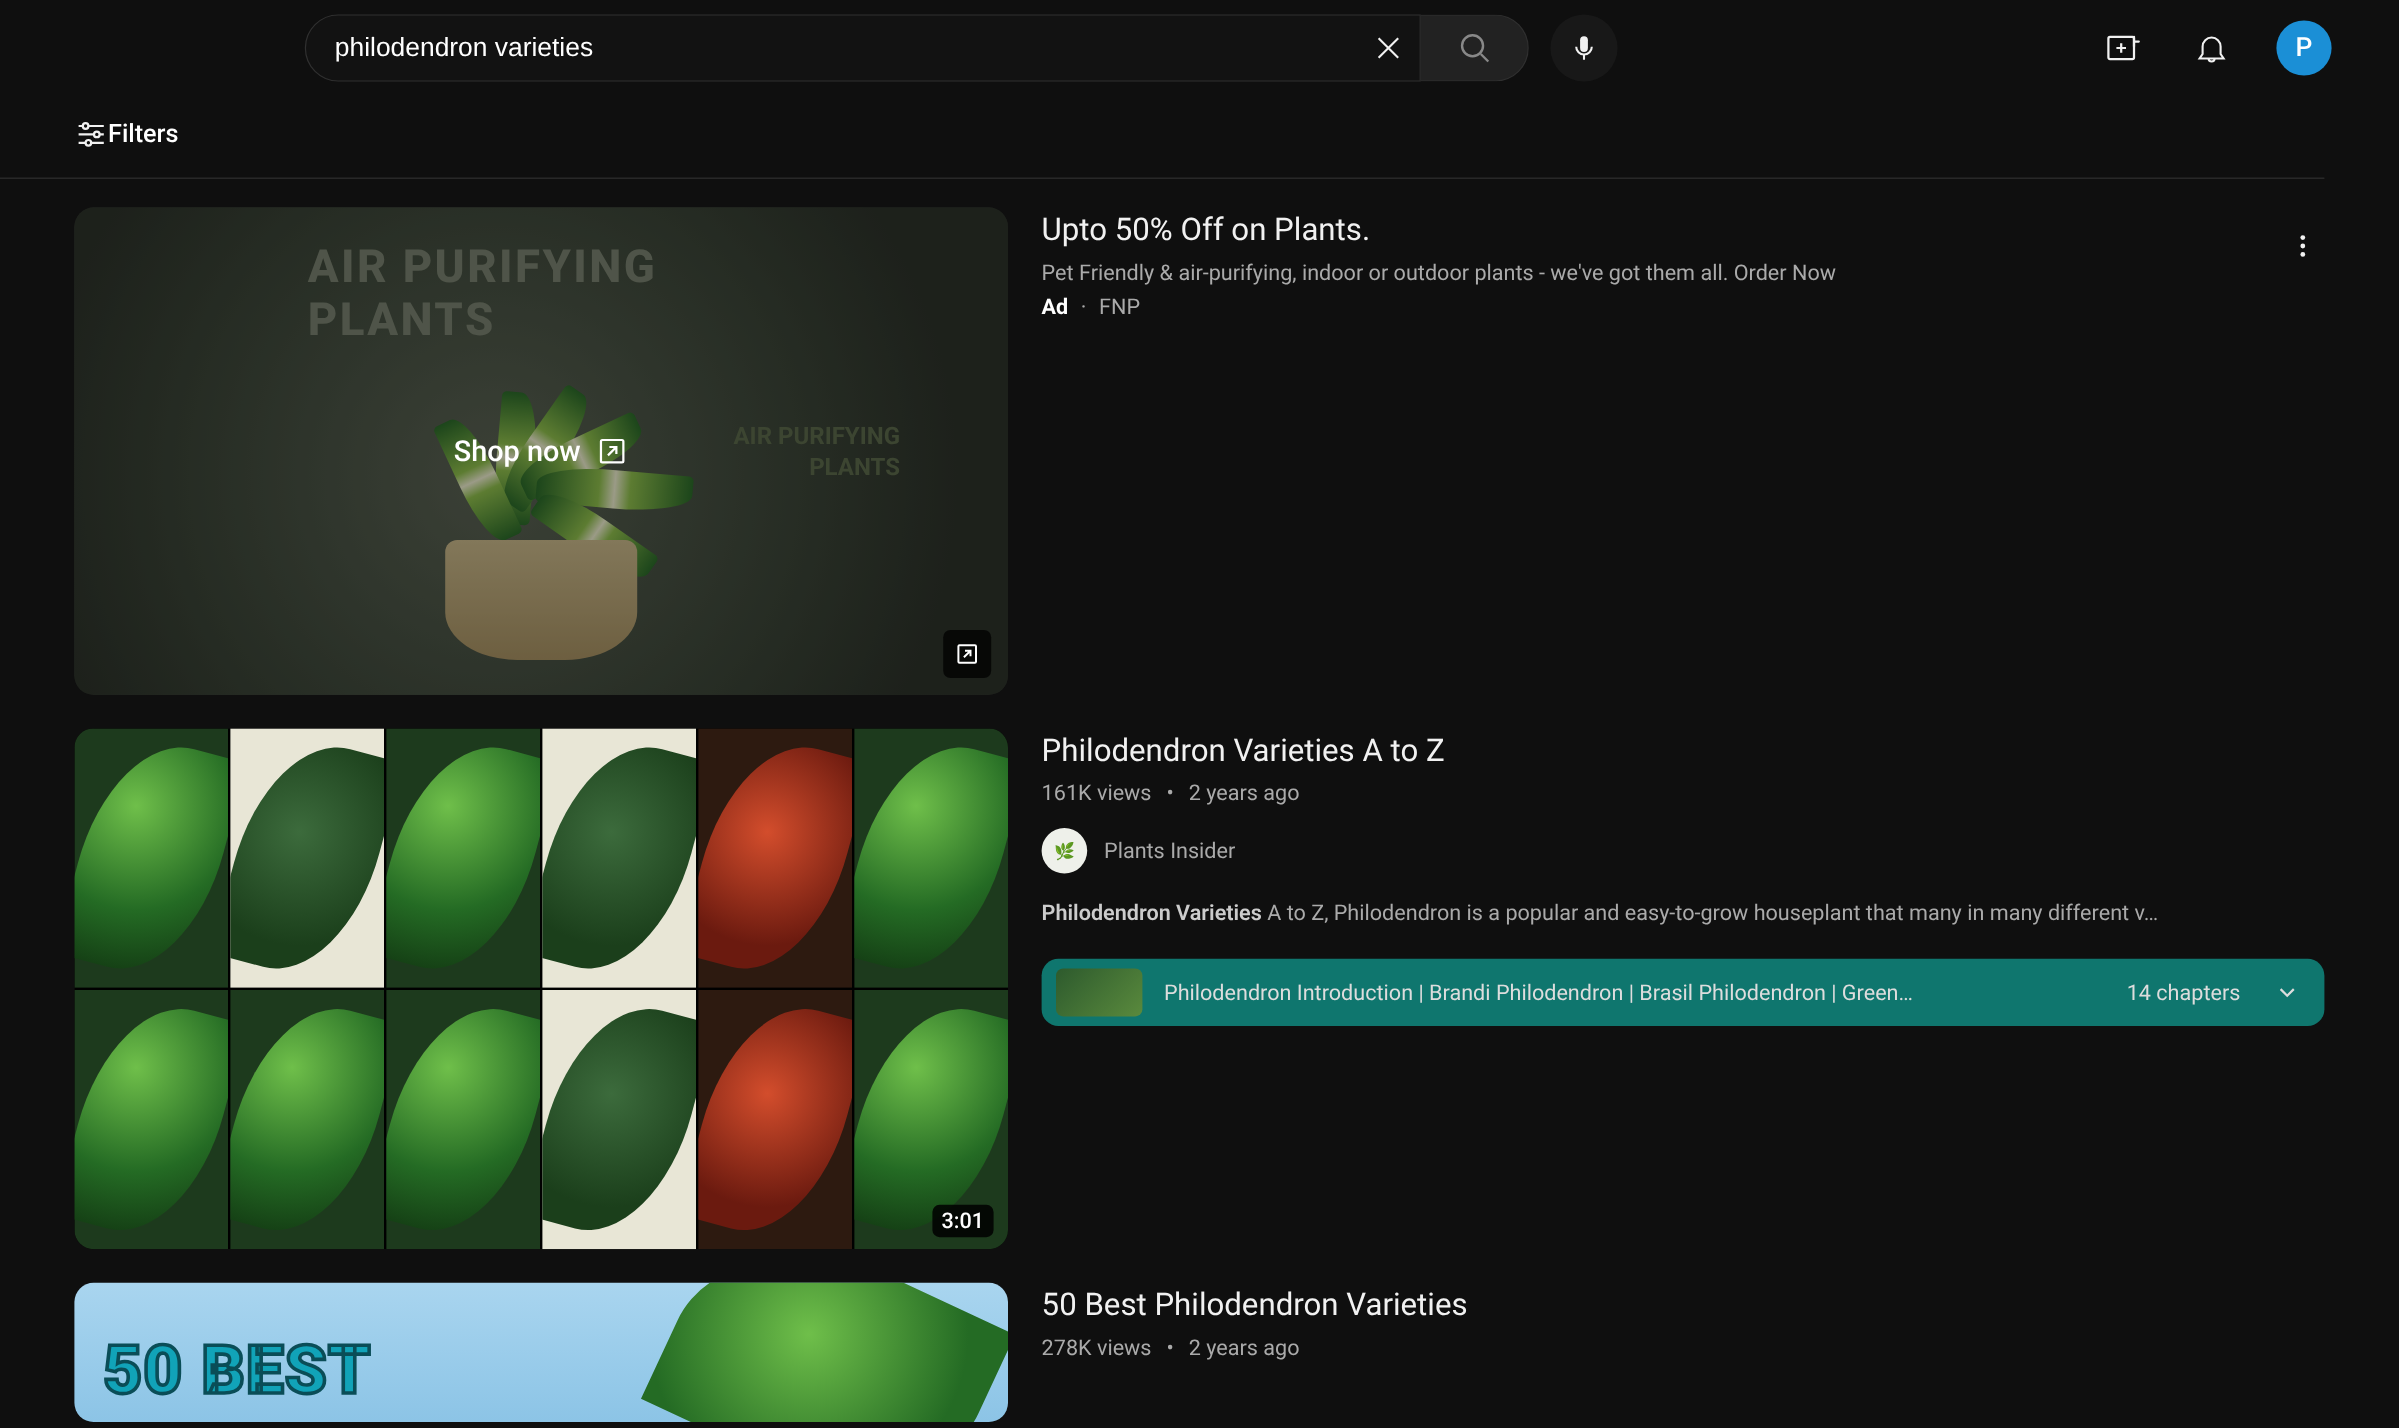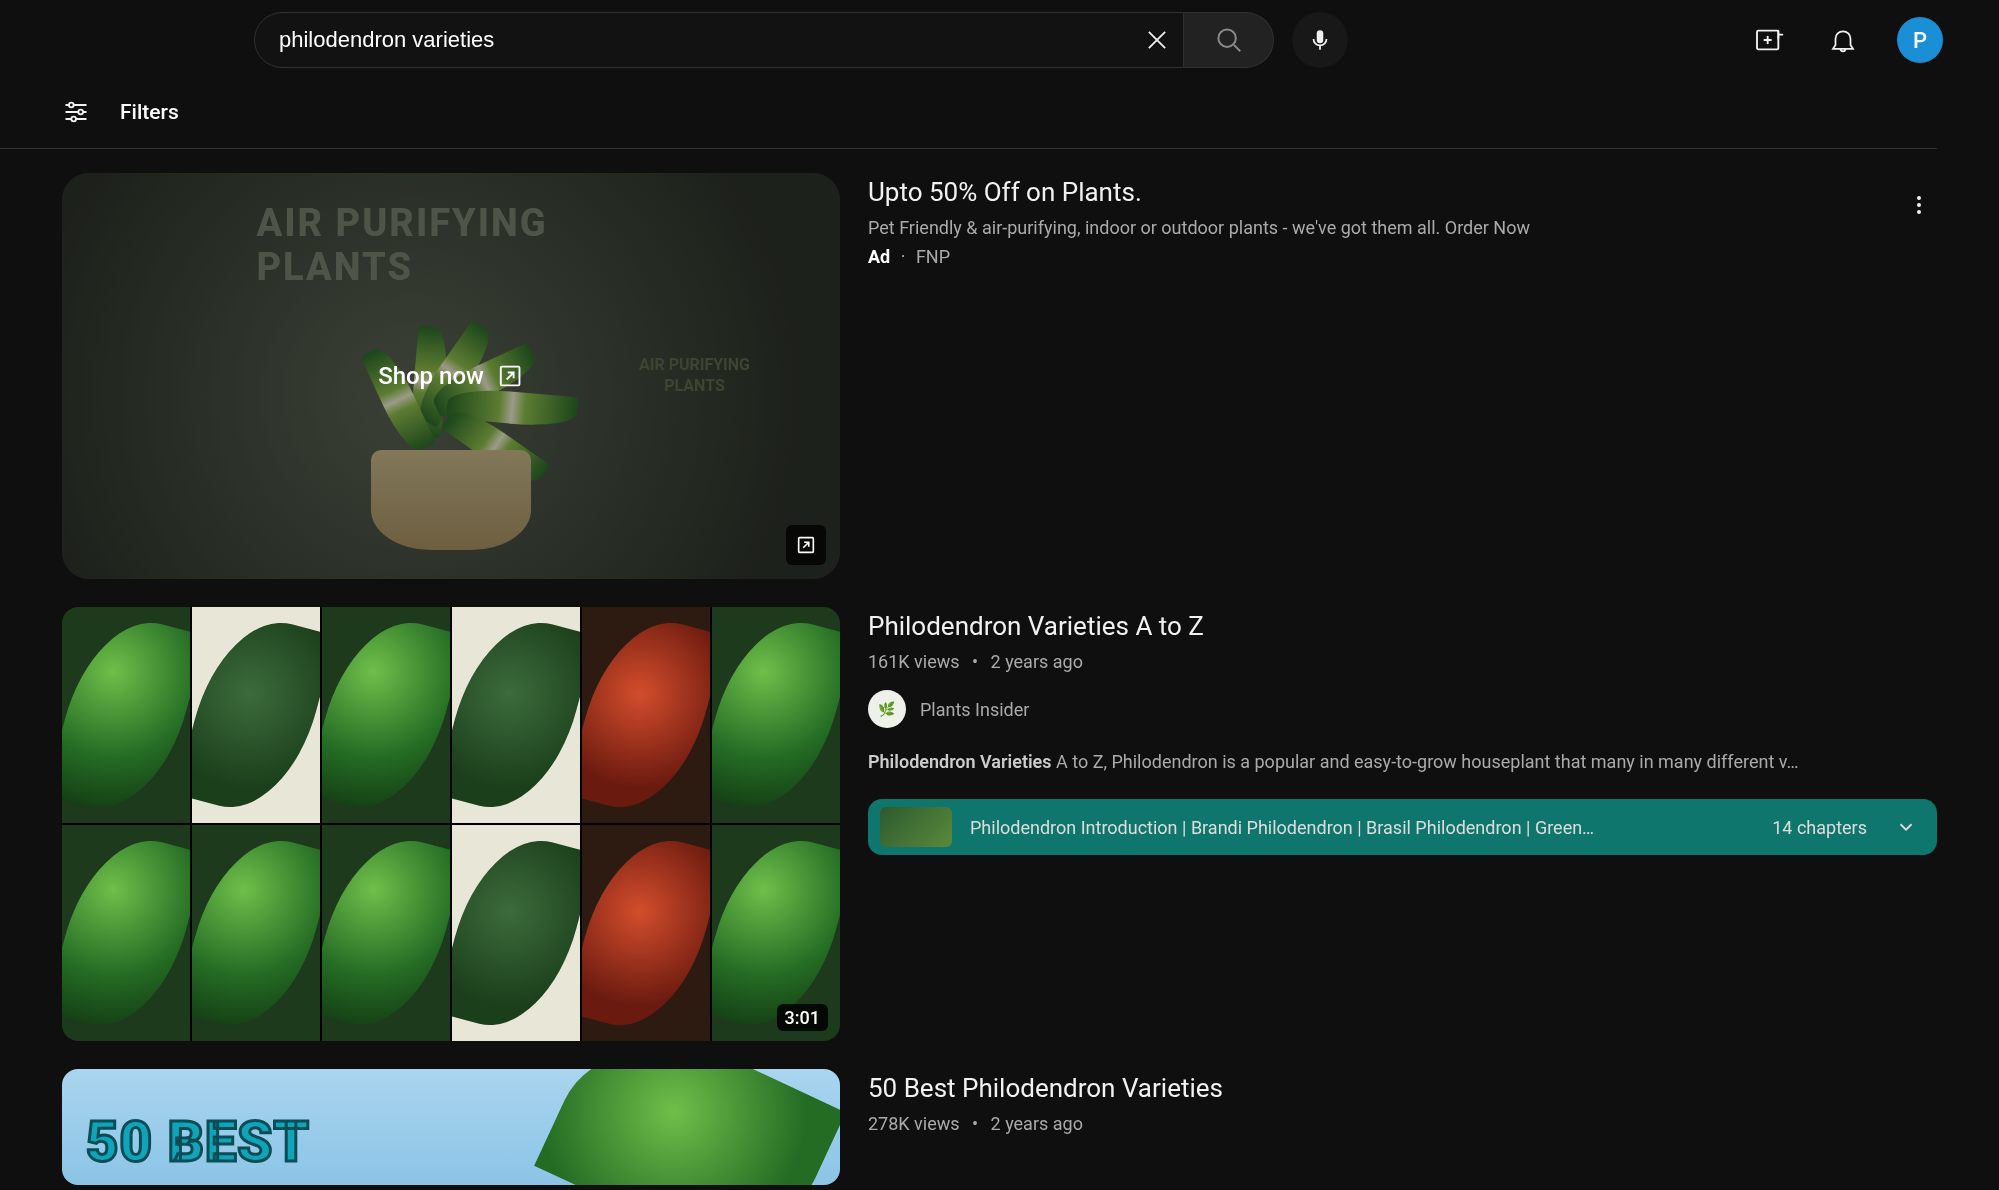--- a/index.html
+++ b/index.html
@@ -78,21 +78,21 @@
     cursor:pointer;
   }
   
   .filters-row {
     display:flex;align-items:center;
     padding: 18px 0 22px 62px;
     border-bottom:1px solid #303030;
     margin: 0 62px 0 0;
   }
   .filters-btn {
-    display:flex;align-items:center; gap:30px;
+    display:flex;align-items:center; gap:0;
     color:#fff; font-size:21px; font-weight:500;
     cursor:pointer;
   }
   
   .results { padding: 24px 62px 0 62px; }
   .result-row {
     display:flex;
     margin-bottom: 28px;
     position:relative;
   }
@@ -102,21 +102,21 @@
     border-radius: 16px;
     position:relative;
     overflow:hidden;
     background:#6d28d9;
     cursor:pointer;
   }
   
   .ad-thumb {
     height: 406px;
     background: radial-gradient(circle at 45% 55%, #5c6455 0%, #404a3c 45%, #2d332a 80%);
-    display:flex;align-items:center;justify-content:center;border-radius:27px;
+    display:flex;align-items:center;justify-content:center;
   }
   .ad-dim { position:absolute; inset:0; background:rgba(0,0,0,0.35);}
   .ad-plant {
     position:absolute; left:50%; top:58%; transform:translate(-50%,-50%);
     display:flex;flex-direction:column;align-items:center;
   }
   .ad-pot {
     width:160px;height:100px;
     background:linear-gradient(#c9b88a,#a89263);
     border-radius: 10px 10px 60px 60px / 10px 10px 40px 40px;
@@ -133,21 +133,21 @@
     background: linear-gradient(90deg,#2c6b2a 0%, #8fbf4d 40%, #eeeecf 50%, #8fbf4d 60%, #2c6b2a 100%);
     border-radius: 50% 4px 50% 4px;
     transform-origin: bottom left;
   }
   .ad-banner-txt {
     position:absolute; top:28px; left:50%; transform:translateX(-50%);
     color:#7a8270; font-size:38px; font-weight:800; letter-spacing:2px;
   }
   .ad-side-txt {
     position:absolute; top:50%; right:90px; transform:translateY(-50%);
-    color:#5d6b4c; font-size:16px; font-weight:700; text-align:center; line-height:1.3;
+    color:#5d6b4c; font-size:20px; font-weight:700; text-align:right; line-height:1.3;
   }
   .shop-now-overlay {
     position:absolute; top:50%; left:50%; transform:translate(-50%,-50%);
     z-index:3;
     color:#fff; font-size:24px; font-weight:500;
     display:flex;align-items:flex-end; gap:12px;
   }
   .ext-badge {
     position:absolute; right:14px; bottom:14px;
     width:40px;height:40px;

